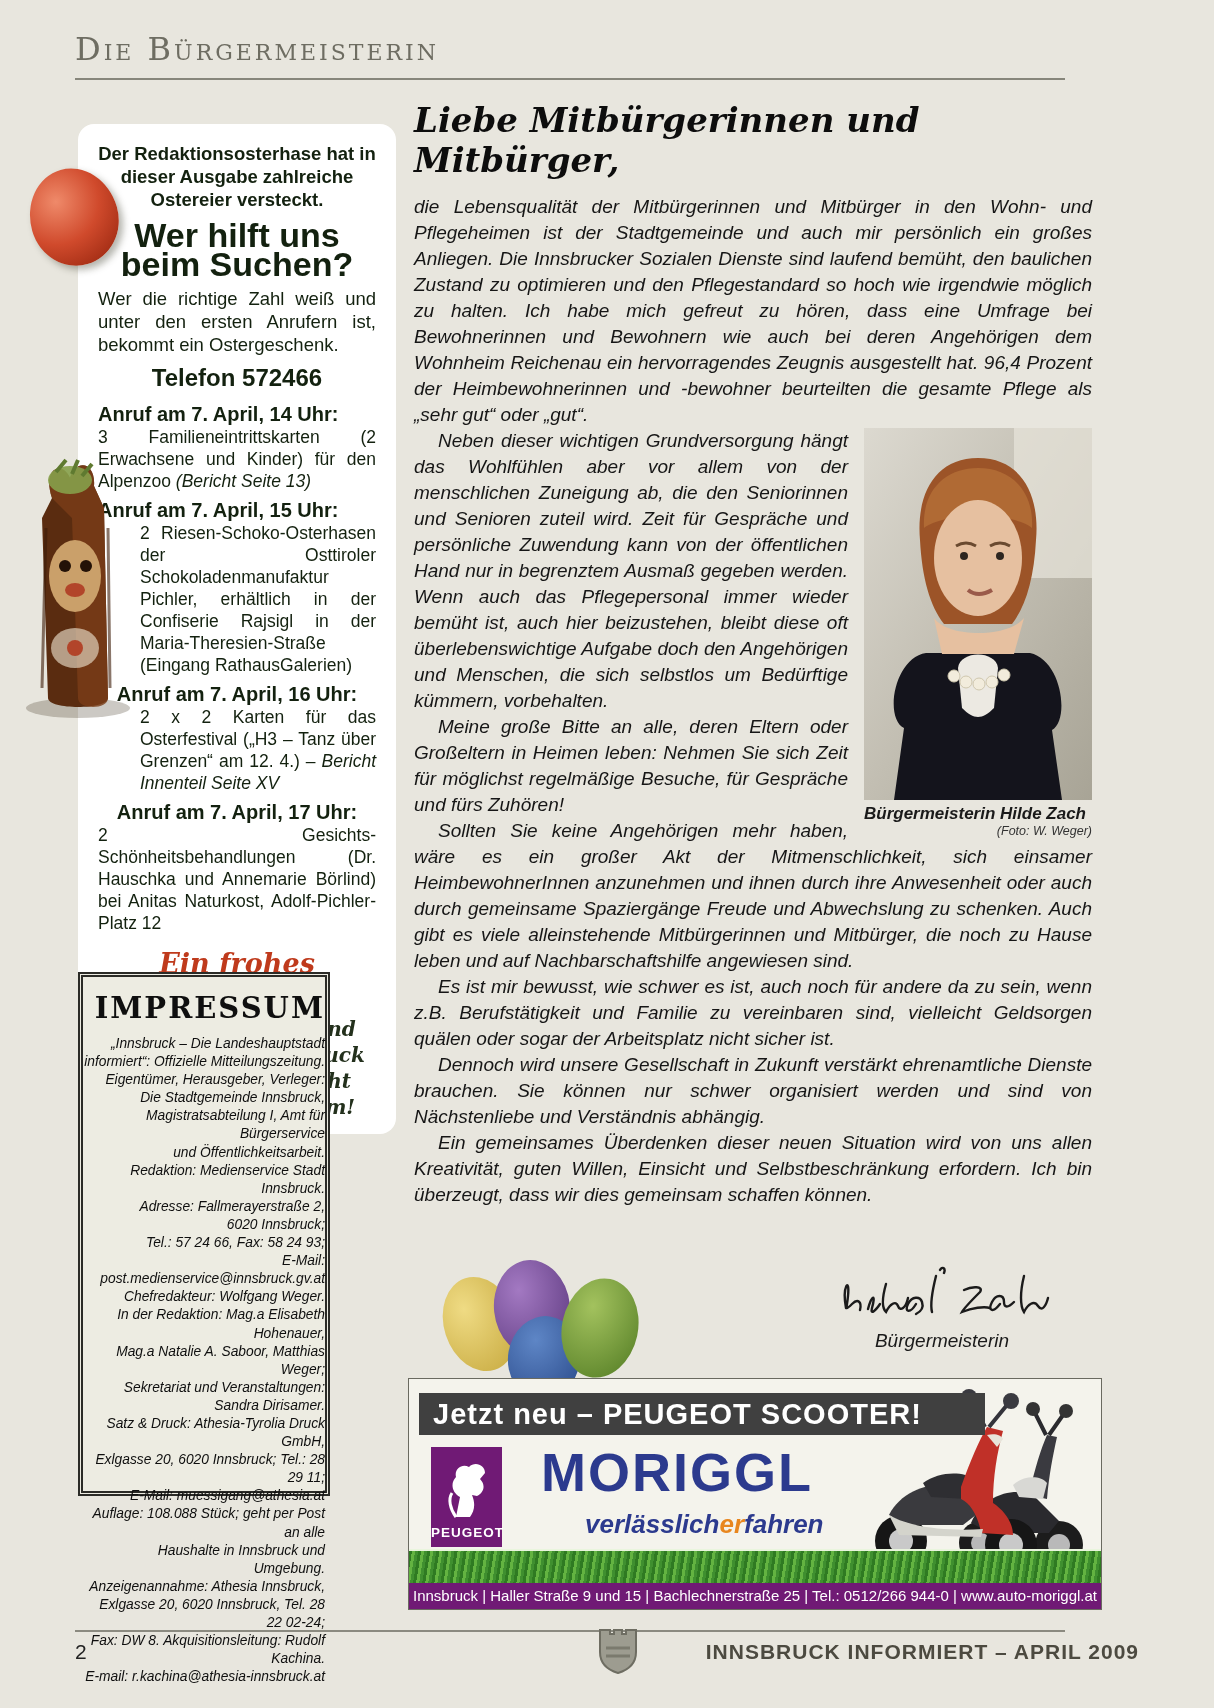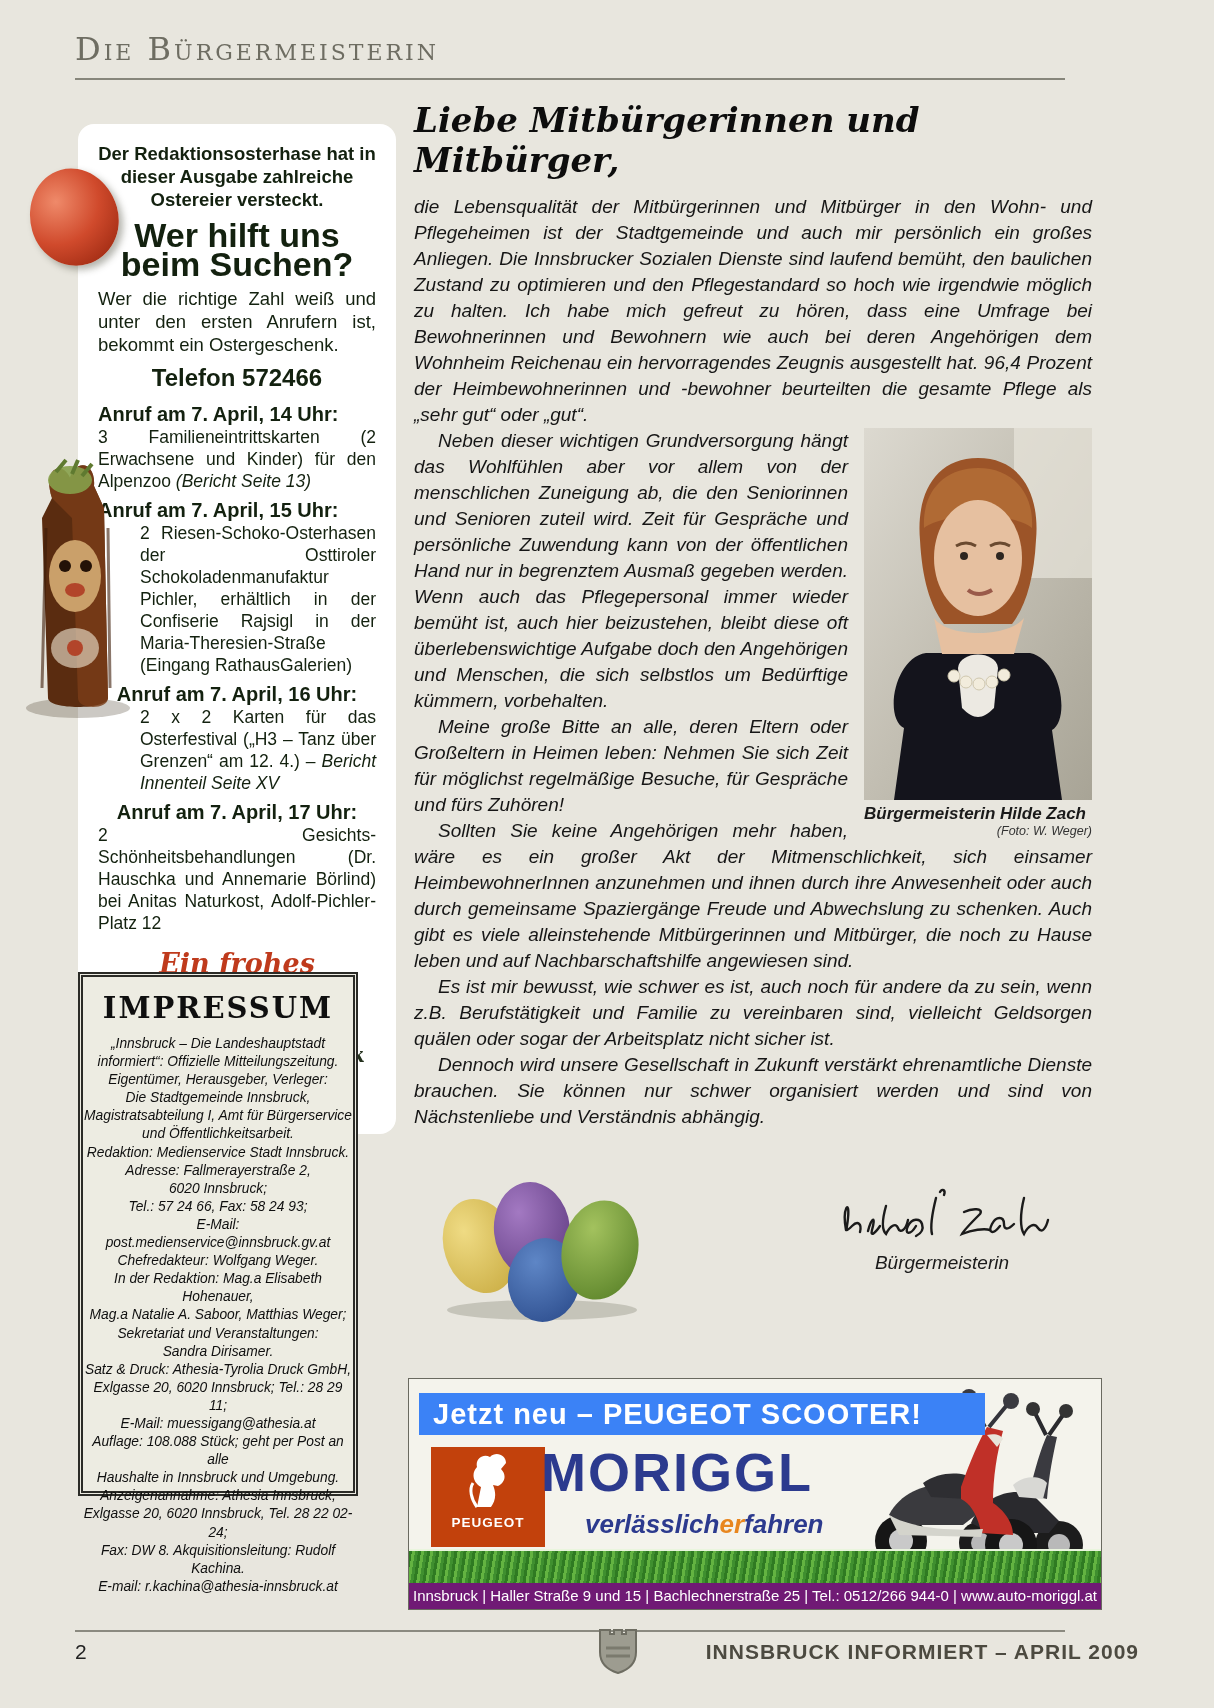--- a/index.html
+++ b/index.html
@@ -30,22 +30,22 @@
     font-size:27px;color:#bf3a1c;line-height:32px;}
   .greet-rest{font-family:"DejaVu Serif",serif;font-style:italic;font-weight:bold;
     font-size:20px;line-height:26px;color:#23301c;margin-top:4px;}
   .egg-red{position:absolute;left:30px;top:168px;width:88px;height:98px;
     border-radius:50%/52% 52% 48% 48%;transform:rotate(-16deg);
     background:radial-gradient(circle at 35% 30%,#ef8a6a,#d04a2c 48%,#9e2a12 88%);
     box-shadow:3px 5px 7px rgba(40,40,20,.35);}
   .bunny{position:absolute;left:12px;top:458px;}
 
   
-  .impressum{position:absolute;left:78px;top:972px;width:280px;height:524px;background:#edecE2;
-    border:5px double #2b2b27;box-sizing:border-box;text-align:center;padding-top:14px;color:#0f0f0f;}
+  .impressum{position:absolute;left:78px;top:972px;width:252px;height:524px;background:#edecE2;
+    border:5px double #2b2b27;box-sizing:border-box;text-align:right;padding-top:14px;color:#0f0f0f;}
   .imp-title{font-family:"DejaVu Serif",serif;font-weight:bold;font-size:29px;letter-spacing:2px;margin-bottom:10px;}
   .imp-lines{font-size:13.8px;line-height:18.1px;font-style:italic;}
 
   
   .article{position:absolute;left:414px;top:100px;width:678px;color:#161616;}
   .article h1{font-family:"DejaVu Serif",serif;font-style:italic;font-weight:bold;
     font-size:34px;margin:0 0 14px 0;color:#0d0d0d;}
   .article p{font-style:italic;font-size:19px;line-height:26px;text-align:justify;
     margin:0;text-indent:24px;}
   .article p.first{text-indent:0;}
@@ -54,25 +54,25 @@
   .caption{font-style:italic;font-weight:bold;font-size:17px;margin-top:4px;color:#1a1a1a;}
   .credit{font-style:italic;font-size:12.5px;text-align:right;color:#333;}
   .sig-row{display:flex;align-items:flex-start;margin-top:38px;}
   .eggs{margin-left:18px;}
   .sig-block{margin-left:auto;margin-right:40px;text-align:center;}
   .sig-role{font-style:italic;font-size:19px;color:#1a1a1a;margin-top:2px;}
 
   
   .ad{position:absolute;left:408px;top:1378px;width:694px;height:232px;background:#f4f3ec;
     border:1px solid #6a6a60;box-sizing:border-box;overflow:hidden;}
-  .ad-banner{position:absolute;left:10px;top:14px;width:566px;height:42px;background:#3b82f6;
+  .ad-banner{position:absolute;left:10px;top:14px;width:566px;height:42px;background:#404040;
     color:#fff;font-weight:bold;font-size:29px;line-height:42px;padding-left:14px;
     box-sizing:border-box;letter-spacing:1px;}
-  .plogo{position:absolute;left:22px;top:68px;width:114px;height:100px;background:#c2410c;
-    text-align:center;box-sizing:border-box;padding-top:6px;}
+  .plogo{position:absolute;left:22px;top:68px;width:71px;height:100px;background:#701a75;
+    text-align:center;box-sizing:border-box;padding-top:16px;}
   .plogo .brand{color:#fff;font-weight:bold;font-size:13.5px;letter-spacing:1px;margin-top:2px;}
   .dealer{position:absolute;left:132px;top:62px;font-weight:bold;font-size:54px;
     color:#2c3a8e;letter-spacing:2px;}
   .slogan{position:absolute;left:168px;top:130px;font-style:italic;font-weight:bold;font-size:26px;
     border-bottom:3px solid #2c3a8e;padding:0 70px 12px 8px;text-align:right;}
   .slogan .b{color:#2c3a8e;} .slogan .o{color:#e8861e;}
   .scooters{position:absolute;right:2px;top:4px;}
   .grass{position:absolute;left:0;right:0;bottom:26px;height:32px;
     background:repeating-linear-gradient(99deg,#2f7a22 0 3px,#63b341 3px 6px,#3f8f2f 6px 9px);
     border-top:2px solid #e9f5dd;}
@@ -208,20 +208,21 @@
       </svg>
       <div class="caption">Bürgermeisterin Hilde Zach</div>
       <div class="credit">(Foto: W. Weger)</div>
     </div>
 
     <p>Neben dieser wichtigen Grundversorgung hängt das Wohlfühlen aber vor allem von der menschlichen Zuneigung ab, die den Seniorinnen und Senioren zuteil wird. Zeit für Gespräche und persönliche Zuwendung kann von der öffentlichen Hand nur in begrenztem Ausmaß gegeben werden. Wenn auch das Pflegepersonal immer wieder bemüht ist, auch hier beizustehen, bleibt diese oft überlebenswichtige Aufgabe doch den Angehörigen und Menschen, die sich selbstlos um Bedürftige kümmern, vorbehalten.</p>
     <p>Meine große Bitte an alle, deren Eltern oder Großeltern in Heimen leben: Nehmen Sie sich Zeit für möglichst regelmäßige Besuche, für Gespräche und fürs Zuhören!</p>
     <p>Sollten Sie keine Angehörigen mehr haben, wäre es ein großer Akt der Mitmenschlichkeit, sich einsamer HeimbewohnerInnen anzunehmen und ihnen durch ihre Anwesenheit oder auch durch gemeinsame Spaziergänge Freude und Abwechslung zu schenken. Auch gibt es viele alleinstehende Mitbürgerinnen und Mitbürger, die noch zu Hause leben und auf Nachbarschaftshilfe angewiesen sind.</p>
     <p>Es ist mir bewusst, wie schwer es ist, auch noch für andere da zu sein, wenn z.B. Berufstätigkeit und Familie zu vereinbaren sind, vielleicht Geldsorgen quälen oder sogar der Arbeitsplatz nicht sicher ist.</p>
     <p>Dennoch wird unsere Gesellschaft in Zukunft verstärkt ehrenamtliche Dienste brauchen. Sie können nur schwer organisiert werden und sind von Nächstenliebe und Verständnis abhängig.</p>
+    <p>Ein gemeinsames Überdenken dieser neuen Situation wird von uns allen Kreativität, guten Willen, Einsicht und Selbstbeschränkung erfordern. Ich bin überzeugt, dass wir dies gemeinsam schaffen können.</p>
 
     <div class="sig-row">
       <svg class="eggs" width="215" height="155" viewBox="0 0 215 155">
         <defs>
           <radialGradient id="gy" cx="0.35" cy="0.3" r="0.9">
               <stop offset="0" stop-color="#efdb84"></stop>
               <stop offset="1" stop-color="#c7a93e"></stop>
             </radialGradient>
           <radialGradient id="gp" cx="0.35" cy="0.3" r="0.9">
               <stop offset="0" stop-color="#a379c2"></stop>

